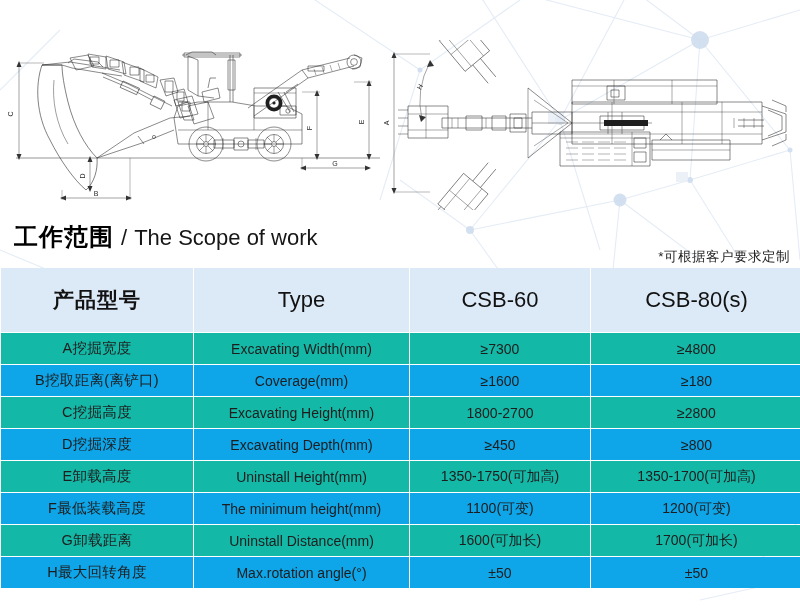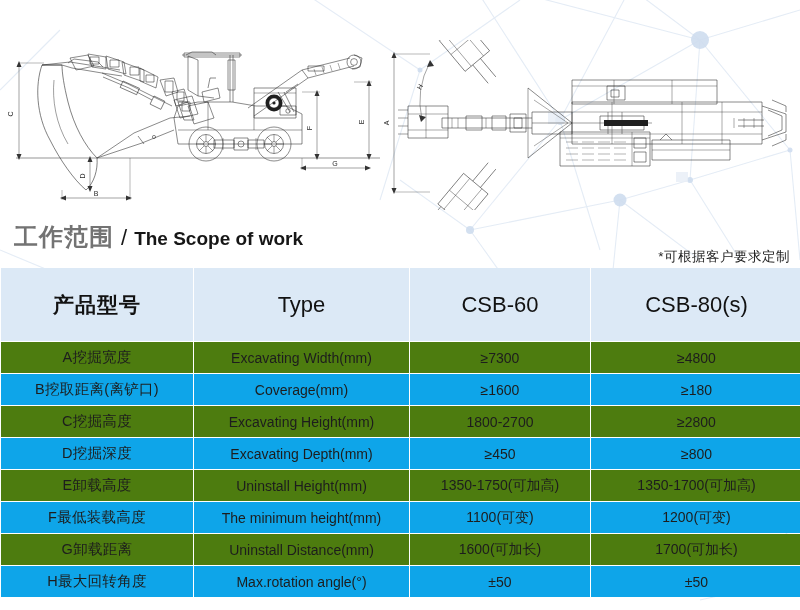--- a/index.html
+++ b/index.html
@@ -19,23 +19,23 @@
   
   .title-main{
     position:absolute;left:14px;top:4px;z-index:3;
     font-size:25px;font-weight:bold;letter-spacing:1px;
     color:#161616;line-height:1.2;
   }
   .scope-head{
     position:absolute;left:14px;top:221px;z-index:3;
     display:flex;align-items:baseline;
   }
-  .scope-cn{font-size:24px;font-weight:bold;color:#737373;letter-spacing:1px;}
+  .scope-cn{font-size:24px;font-weight:bold;color:#000000;letter-spacing:1px;}
   .scope-slash{font-size:22px;font-weight:normal;color:#161616;margin:0 7px;}
-  .scope-en{font-size:19px;font-weight:bold;color:#161616;letter-spacing:0px;}
+  .scope-en{font-size:22px;font-weight:normal;color:#161616;letter-spacing:0px;}
   .note-custom{
     position:absolute;right:10px;top:248px;z-index:3;
     font-size:13.5px;color:#1e1e1e;letter-spacing:.5px;
   }
 
   
   .diagrams{position:absolute;left:0;top:40px;width:800px;height:170px;z-index:2;}
   .diagram-left{position:absolute;left:2px;top:0;width:380px;height:170px;}
   .diagram-right{position:absolute;left:382px;top:0;width:418px;height:170px;}
   .dim-label{font-family:"Liberation Sans",sans-serif;font-size:7px;fill:#2a2a2a;}
@@ -49,26 +49,26 @@
   .spec-table td,.spec-table th{
     padding:0;margin:0;text-align:center;vertical-align:middle;
     font-weight:normal;
   }
   col.c1{width:192px;}
   col.c2{width:215px;}
   col.c3{width:180px;}
   col.c4{width:211px;}
 
   tr.hrow td{
-    height:73px;background:#dce9f6;
+    height:64px;background:#dce9f6;
     font-size:21px;font-weight:bold;color:#121212;letter-spacing:1px;
   }
   tr.hrow td.en{font-weight:normal;font-size:22px;letter-spacing:0px;}
 
-  tr.r-odd td{background:#4d7c0f;}
+  tr.r-odd td{background:#14b8a6;}
   tr.r-even td{background:#0ea5e9;}
   tbody td{height:31px;font-size:14px;color:#1d1d1d;}
   td.col-cn{font-size:14.5px;letter-spacing:.3px;}
   td.col-en{font-size:14px;letter-spacing:0px;}
   td.col-val{font-size:14px;}
 </style>
 </head>
 <body>
 
 <div id="page">

